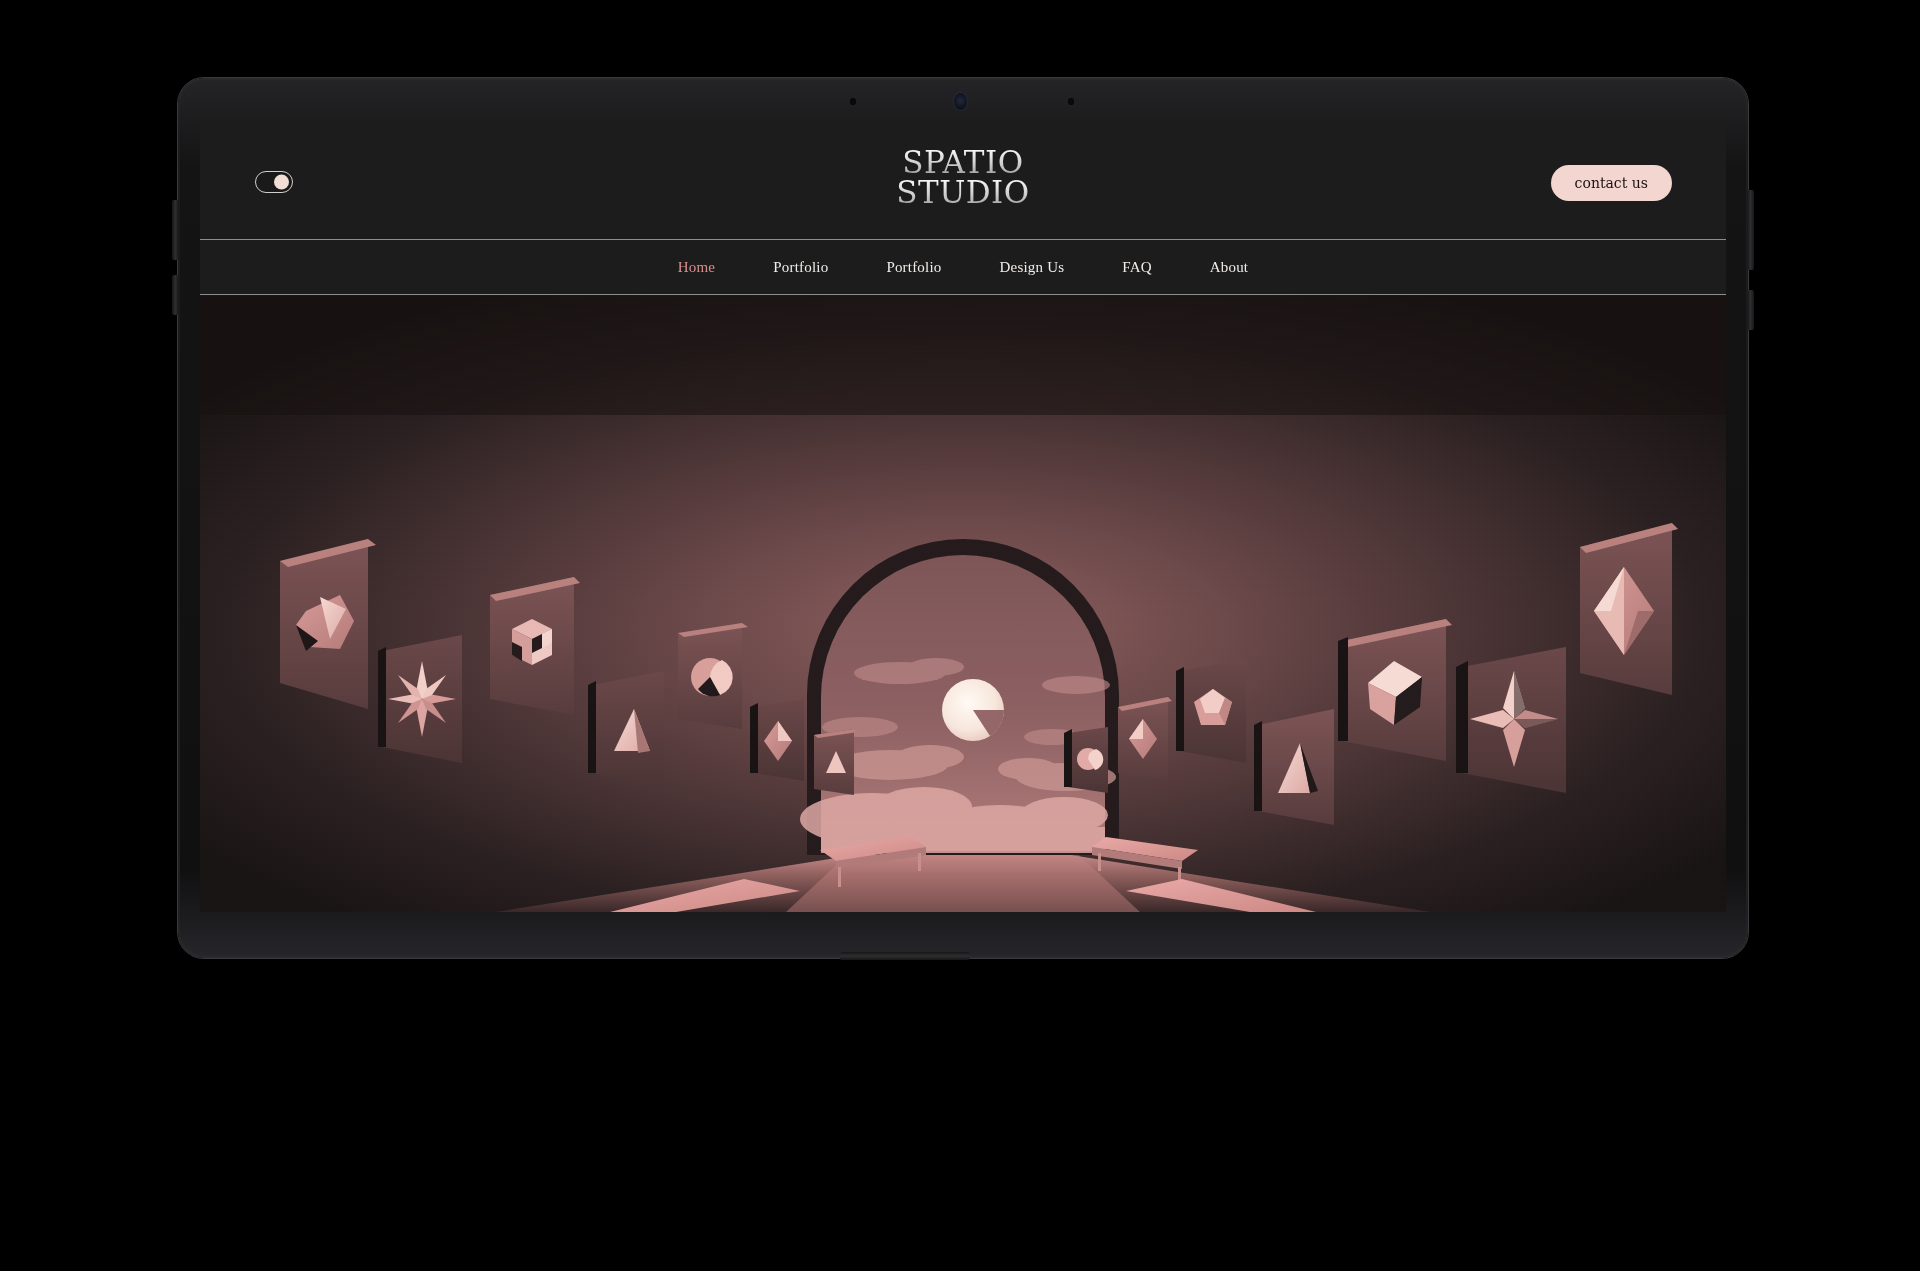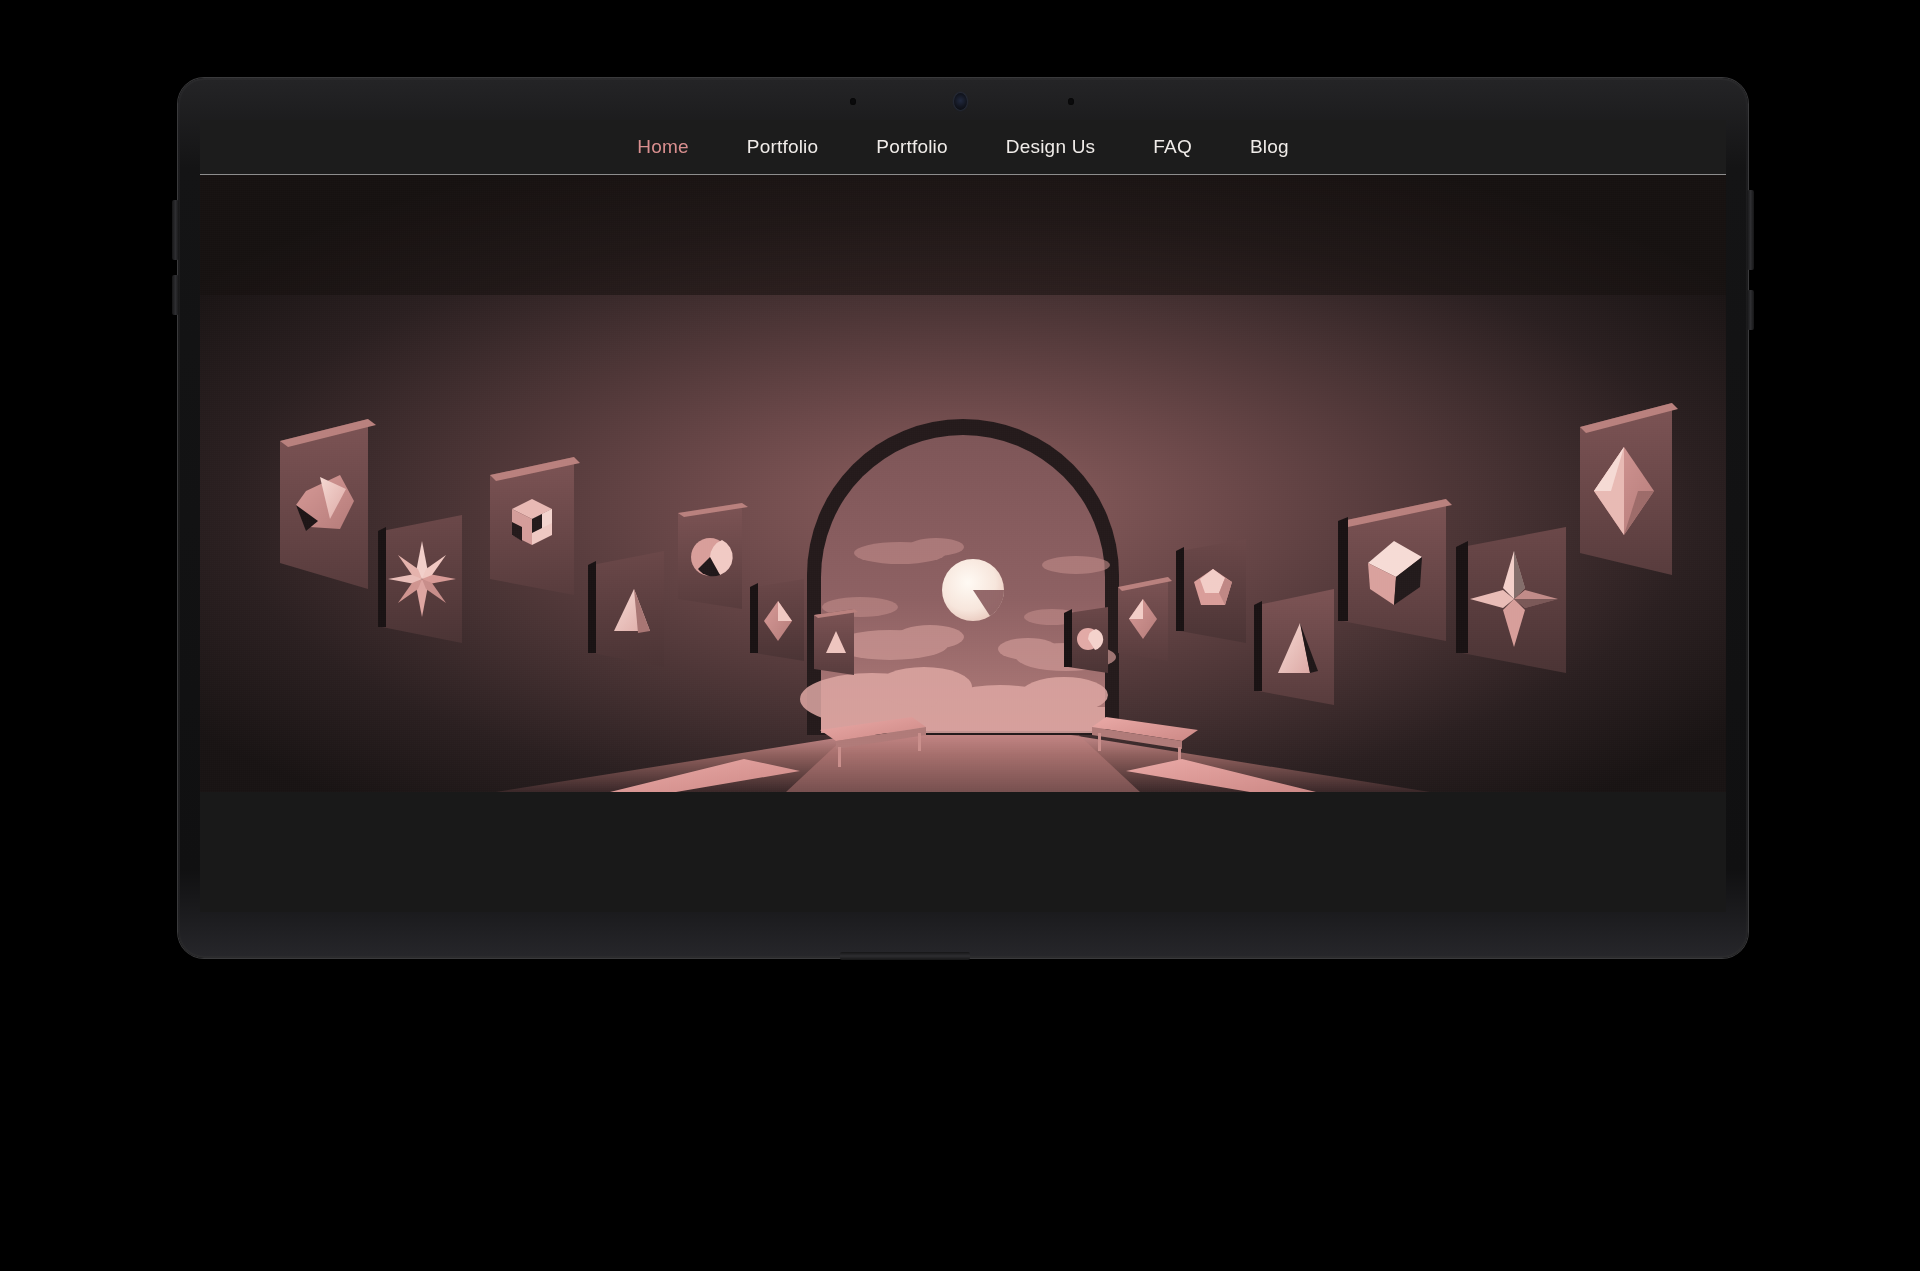--- a/index.html
+++ b/index.html
@@ -124,22 +124,22 @@
     position: relative;
     height: 55px;
     background: #1c1c1c;
     border-bottom: 1px solid #8d8d8d;
     display: flex;
     align-items: center;
     justify-content: center;
     gap: 46px;
   }
   .nav-item {
-    font-family: Liberation Sans, sans-serif;
-    font-size: 19px;
+    font-family: Liberation Serif, serif;
+    font-size: 15px;
     color: #f0ece9;
     letter-spacing: .2px;
     cursor: pointer;
     padding: 3px 6px;
   }
   .nav-item.active { color: #d98f8f; }
 
   
   .hero {
     position: relative;
@@ -220,28 +220,41 @@
   <div class="btn-side btn-right-1"></div>
   <div class="btn-side btn-right-2"></div>
   <div class="btn-bottom"></div>
 
   <div class="sensor sensor-a"></div>
   <div class="cam"></div>
   <div class="sensor sensor-b"></div>
 
   <div class="screen">
 
+    <header class="site-header">
+
+      <div class="toggle">
+        <div class="toggle-knob"></div>
+      </div>
+
+      <div class="logo">
+        <span class="logo-line">SPATIO</span>
+        <span class="logo-line">STUDIO</span>
+      </div>
+
+      <button class="contact-btn">contact us</button>
+    </header>
 
     <nav class="site-nav">
       <span class="nav-item active">Home</span>
       <span class="nav-item">Portfolio</span>
       <span class="nav-item">Portfolio</span>
       <span class="nav-item">Design Us</span>
       <span class="nav-item">FAQ</span>
-      <span class="nav-item">Blog</span>
+      <span class="nav-item">About</span>
     </nav>
 
     <section class="hero">
 
       <div class="artwork">
         <svg viewBox="0 0 1526 617" preserveAspectRatio="none">
           <defs>
             <radialGradient id="roomGlow" cx="50%" cy="54%" r="62%">
               <stop offset="0%" stop-color="#8d5f5f"></stop>
               <stop offset="28%" stop-color="#6b4849"></stop>

